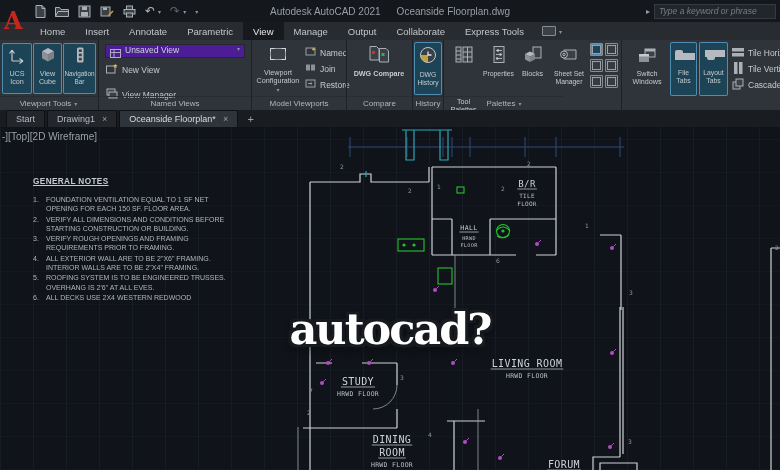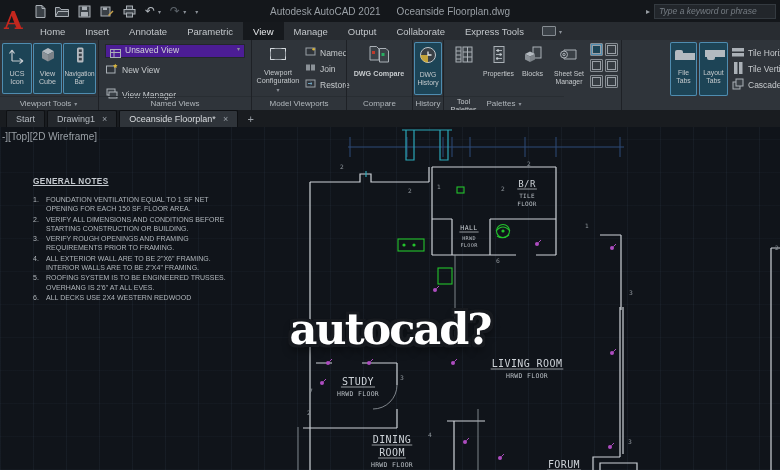--- a/index.html
+++ b/index.html
@@ -335,20 +335,29 @@
           <i></i>
         </span>
       <span class="mini" style="position:absolute;left:161px;top:35px;">
           <i></i>
         </span>
       <div class="panel-label" style="width:120px;"><span>Palettes</span><span class="mini-caret">▾</span></div>
     </div>
     <div class="sep" style="left:621px;"></div>
 
     <div class="panel" style="left:622px;width:158px;">
+      <div class="bigbtn" style="left:4px;top:3px;width:42px;height:52px;">
+        <span><svg width="20" height="18" viewBox="0 0 20 18">
+              <rect x="8" y="3" width="10" height="8" fill="#3a4046" stroke="#aab0b6"></rect>
+              <rect x="8" y="3" width="10" height="2.5" fill="#aab0b6"></rect>
+              <rect x="2" y="8" width="10" height="8" fill="#8b9197"></rect>
+              <rect x="2" y="8" width="10" height="2.5" fill="#c3c9ce"></rect>
+            </svg></span>
+        <span class="lbl">Switch Windows</span>
+      </div>
       <div class="bigbtn toggled" style="left:48px;top:2px;width:27px;height:54px;">
         <span><svg width="22" height="18" viewBox="0 0 22 18">
               <path d="M2 15V7q0-2 2-2h4q2 0 2 2v1h12v7z" fill="#b4bac0"></path>
             </svg></span>
         <span class="lbl" style="font-size:6.8px;">File Tabs</span>
       </div>
       <div class="bigbtn toggled" style="left:77px;top:2px;width:29px;height:54px;">
         <span><svg width="22" height="18" viewBox="0 0 22 18">
               <path d="M2 5h20v7h-10v1q0 2-2 2H6q-2 0-2-2v-1H2z" fill="#b4bac0"></path>
             </svg></span>

